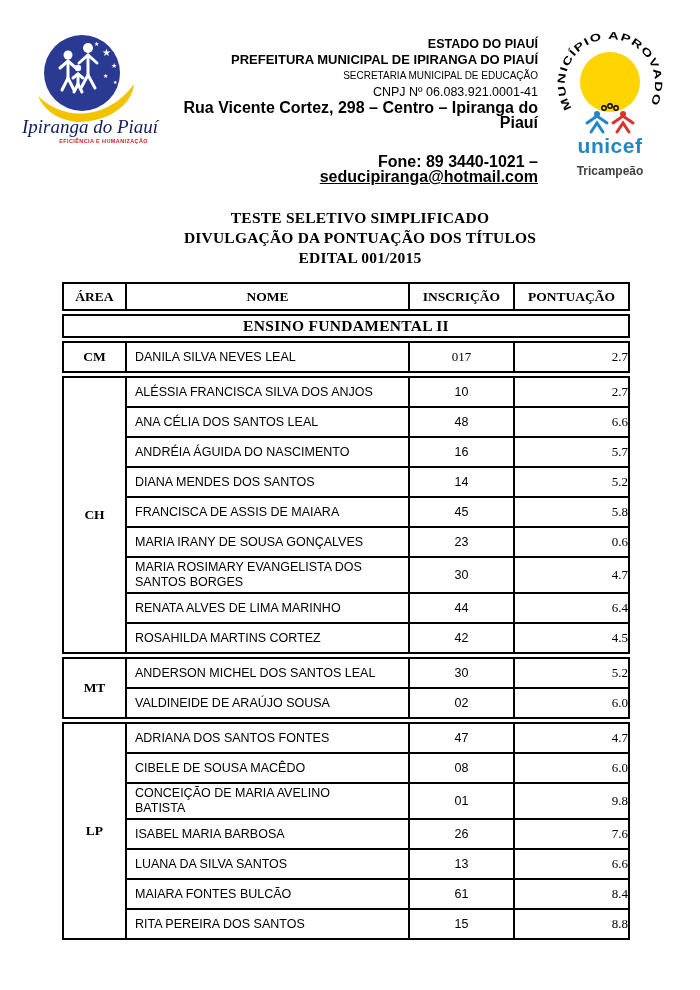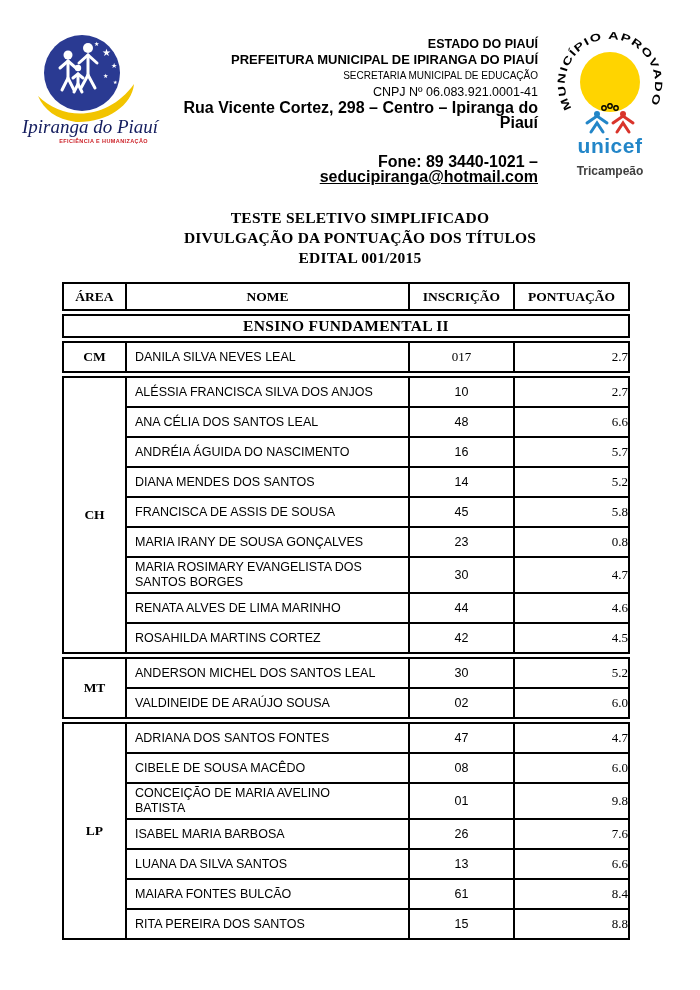--- a/index.html
+++ b/index.html
@@ -212,39 +212,39 @@
               <td class="cell-name">ANDRÉIA ÁGUIDA DO NASCIMENTO</td>
               <td class="cell-insc">16</td>
               <td class="cell-pont">5.7</td>
             </tr>
             <tr>
               <td class="cell-name">DIANA MENDES DOS SANTOS</td>
               <td class="cell-insc">14</td>
               <td class="cell-pont">5.2</td>
             </tr>
             <tr>
-              <td class="cell-name">FRANCISCA DE ASSIS DE SOUSA</td>
+              <td class="cell-name">FRANCISCA DE ASSIS DE MAIARA</td>
               <td class="cell-insc">45</td>
               <td class="cell-pont">5.8</td>
             </tr>
             <tr>
               <td class="cell-name">MARIA IRANY DE SOUSA GONÇALVES</td>
               <td class="cell-insc">23</td>
-              <td class="cell-pont">0.8</td>
+              <td class="cell-pont">0.6</td>
             </tr>
             <tr>
               <td class="cell-name">MARIA ROSIMARY EVANGELISTA DOS
 SANTOS BORGES</td>
               <td class="cell-insc">30</td>
               <td class="cell-pont">4.7</td>
             </tr>
             <tr>
               <td class="cell-name">RENATA ALVES DE LIMA MARINHO</td>
               <td class="cell-insc">44</td>
-              <td class="cell-pont">4.6</td>
+              <td class="cell-pont">6.4</td>
             </tr>
             <tr>
               <td class="cell-name">ROSAHILDA MARTINS CORTEZ</td>
               <td class="cell-insc">42</td>
               <td class="cell-pont">4.5</td>
             </tr>
           </tbody>
         </table>
         <table class="grp grp2">
           <colgroup>

